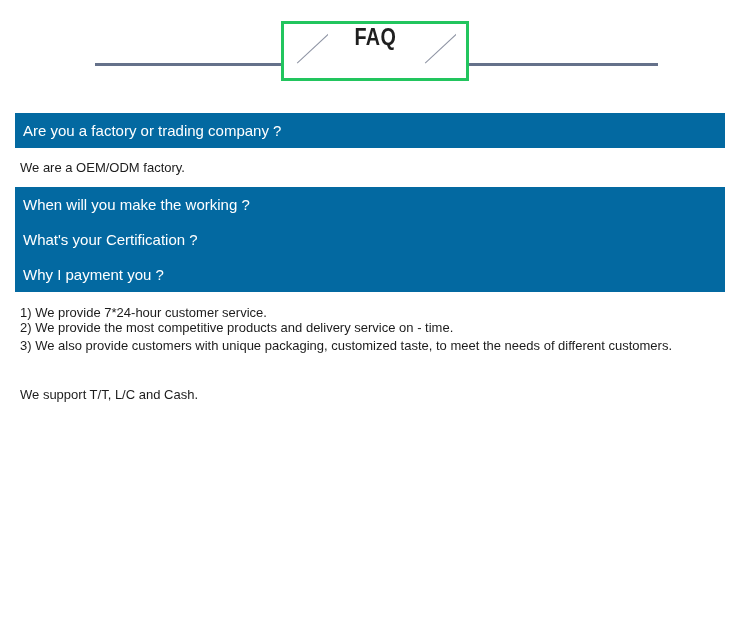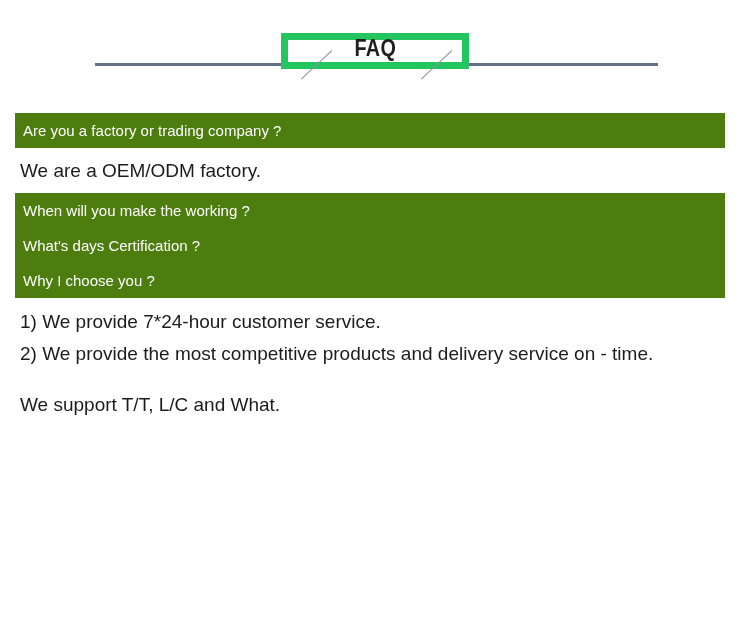--- a/index.html
+++ b/index.html
@@ -36,26 +36,26 @@
     background: #65718a;
   }
   .rule-left  { left: 95px;  width: 190px; }
   .rule-right { left: 458px; width: 200px; }
 
   .faq-badge {
     position: relative;
     z-index: 2;
     box-sizing: border-box;
     width: 188px;
-    height: 36px;
+    height: 60px;
     margin-top: 2px;
-    border: 7px solid #22c55e;
+    border: 3px solid #22c55e;
     background: #ffffff;
     display: flex;
-    align-items: flex-end;
+    align-items: flex-start;
     justify-content: center;
   }
   .faq-title {
     font-family: "Liberation Sans", sans-serif;
     font-size: 23px;
     font-weight: bold;
     color: #1f1f1f;
     letter-spacing: 0.5px;
     transform: scaleX(0.86);
   }
@@ -82,42 +82,42 @@
   
   .faq-list {
     position: absolute;
     left: 15px;
     top: 113px;
     width: 710px;
   }
   .faq-item { margin: 0; }
 
   .question-bar {
-    background: #4d7c0f;
+    background: #0369a1;
     height: 35px;
     display: flex;
     align-items: center;
     padding: 0 0 0 8px;
     box-sizing: border-box;
   }
   .question-text {
     color: #ffffff;
     font-size: 15px;
     line-height: 1;
     font-family: "Liberation Sans", sans-serif;
   }
 
   .answer {
     padding: 14px 0 14px 5px;
     color: #1c1c1c;
-    font-size: 19px;
+    font-size: 13px;
     line-height: 1;
   }
   .answer-line { margin: 0 0 0 0; }
-  .answer-line + .answer-line { margin-top: 13px; }
+  .answer-line + .answer-line { margin-top: 2px; }
   .answer-line.wrap { line-height: 1.5; }
 
   
   .faq-item .answer.single { padding-top: 13px; padding-bottom: 13px; }
   .faq-item .answer.multi  { padding-top: 14px; padding-bottom: 19px; }
 </style>
 </head>
 <body>
 
 <div class="page">
@@ -145,34 +145,35 @@
     </div>
 
     <div class="faq-item">
       <div class="question-bar">
         <span class="question-text">When will you make the working ?</span>
       </div>
     </div>
 
     <div class="faq-item">
       <div class="question-bar">
-        <span class="question-text">What's days Certification ?</span>
+        <span class="question-text">What's your Certification ?</span>
       </div>
     </div>
 
     <div class="faq-item">
       <div class="question-bar">
-        <span class="question-text">Why I choose you ?</span>
+        <span class="question-text">Why I payment you ?</span>
       </div>
       <div class="answer multi">
         <div class="answer-line">1) We provide 7*24-hour customer service.</div>
         <div class="answer-line">2) We provide the most competitive products and delivery service on - time.</div>
+        <div class="answer-line wrap">3) We also provide customers with unique packaging, customized taste, to meet the needs of different customers.</div>
       </div>
     </div>
 
     <div class="faq-item">
       <div class="answer single">
-        <div class="answer-line">We support T/T, L/C and What.</div>
+        <div class="answer-line">We support T/T, L/C and Cash.</div>
       </div>
     </div>
 
   </div>
 </div>
 
 </body></html>

